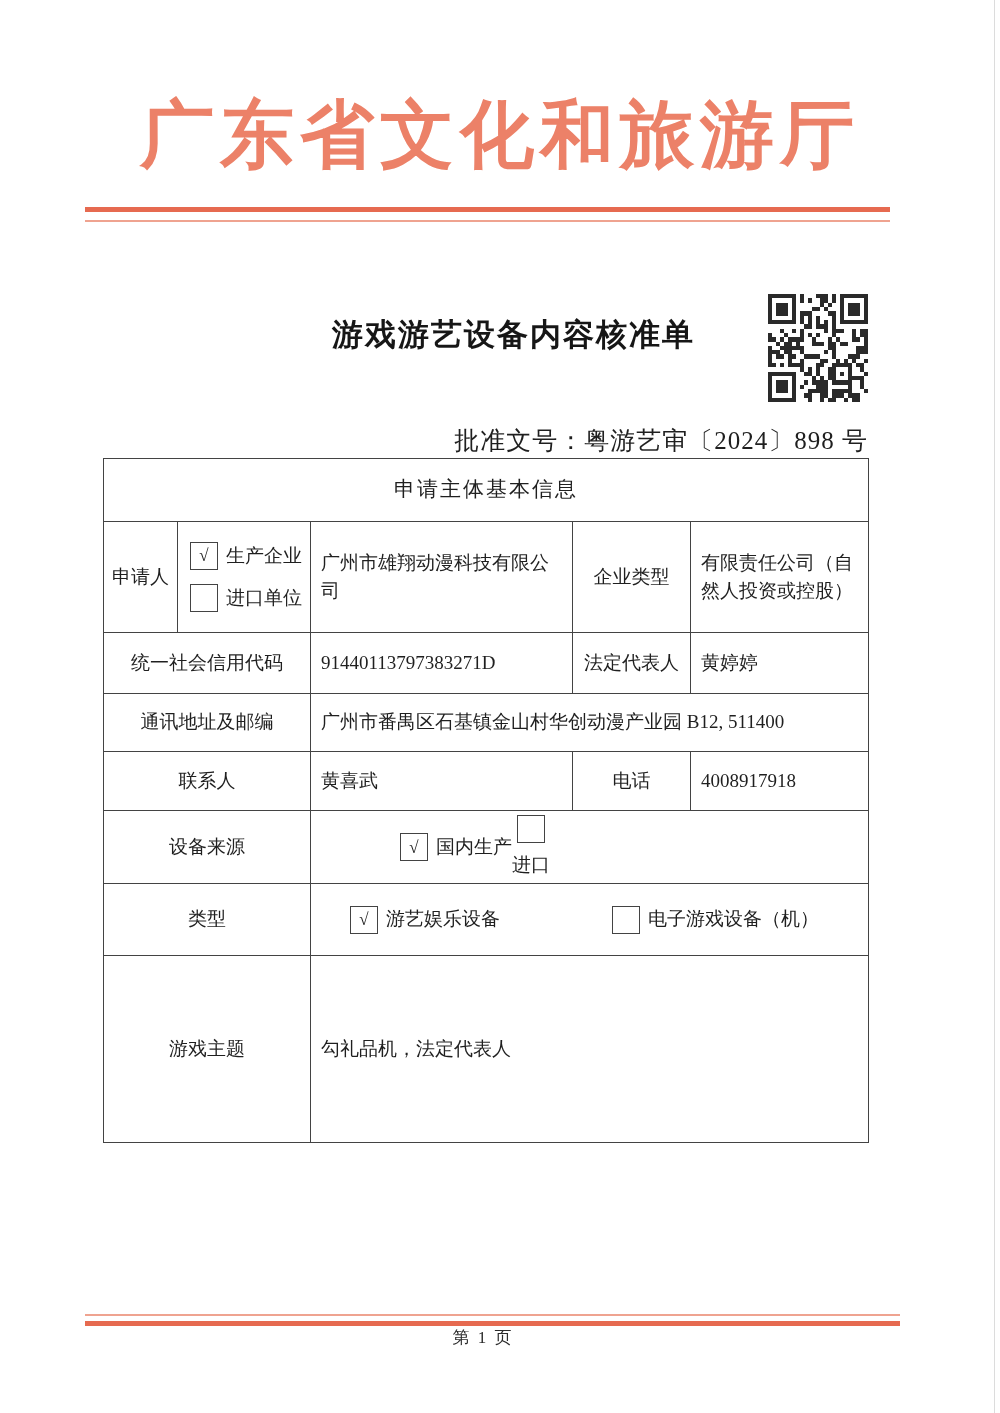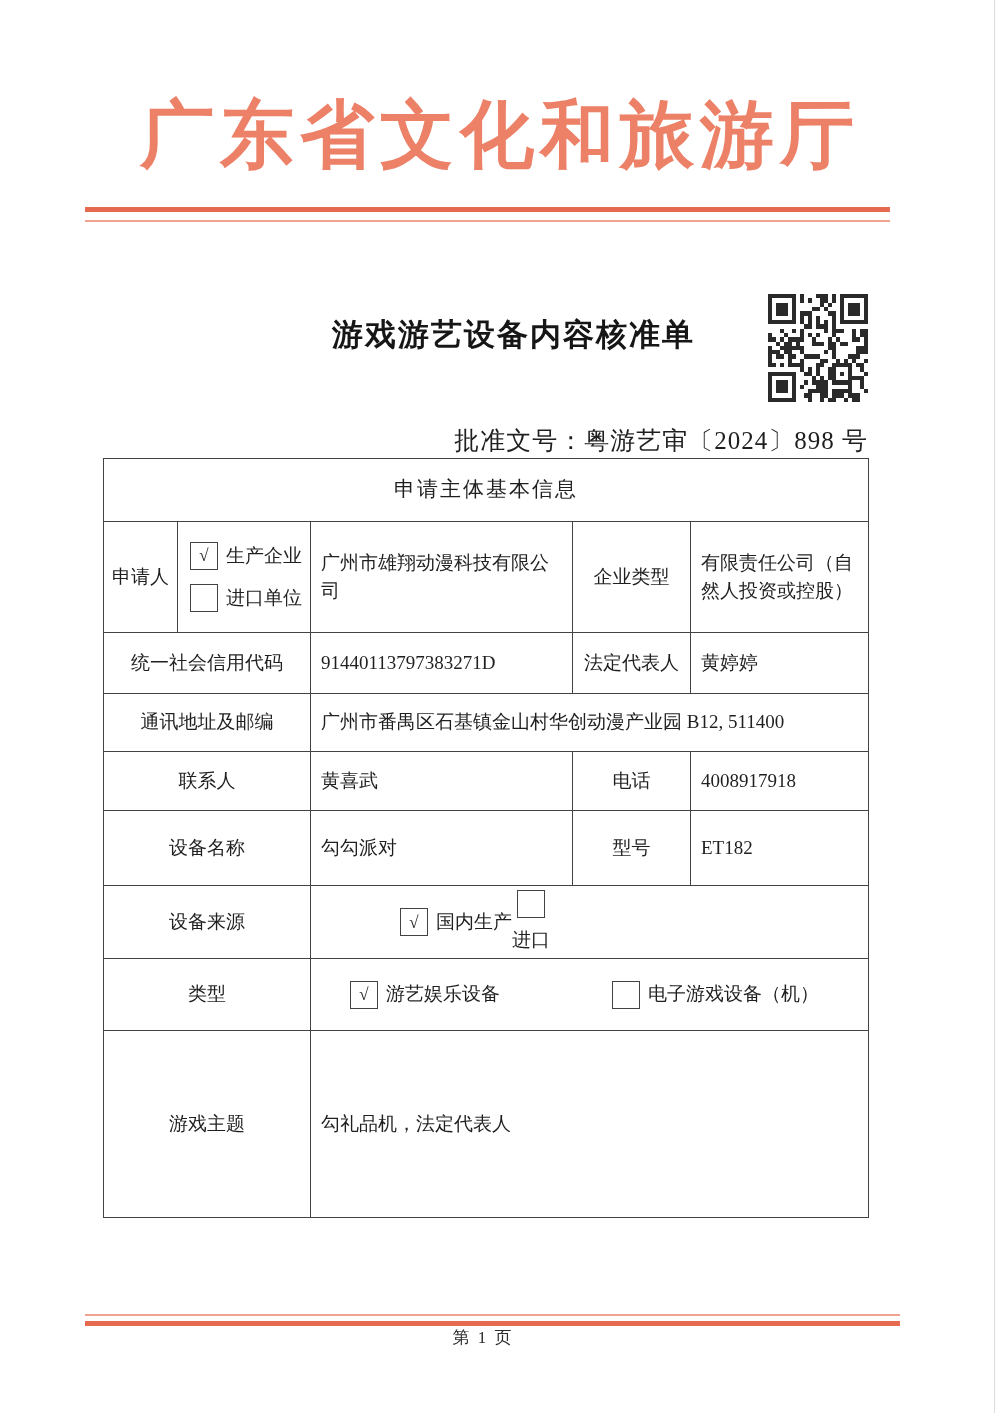--- a/index.html
+++ b/index.html
@@ -428,26 +428,20 @@
       <tr class="r4">
         <td colspan="2" class="label">通讯地址及邮编</td>
         <td colspan="3" class="value">广州市番禺区石基镇金山村华创动漫产业园 B12, 511400</td>
       </tr>
       <tr class="r5">
         <td colspan="2" class="label">联系人</td>
         <td class="value">黄喜武</td>
         <td class="label">电话</td>
         <td class="value">4008917918</td>
       </tr>
-      <tr class="r7">
-        <td colspan="2" class="label">设备名称</td>
-        <td class="value">勾勾派对</td>
-        <td class="label">型号</td>
-        <td class="value">ET182</td>
-      </tr>
       <tr class="r8">
         <td colspan="2" class="label">设备来源</td>
         <td colspan="3">
           <div class="cb-inline">
             <div class="cb-row src-g1">
               <span class="checkbox">√</span>
               <span>国内生产</span>
             </div>
             <div class="cb-row src-g2">
               <span class="checkbox"></span>

